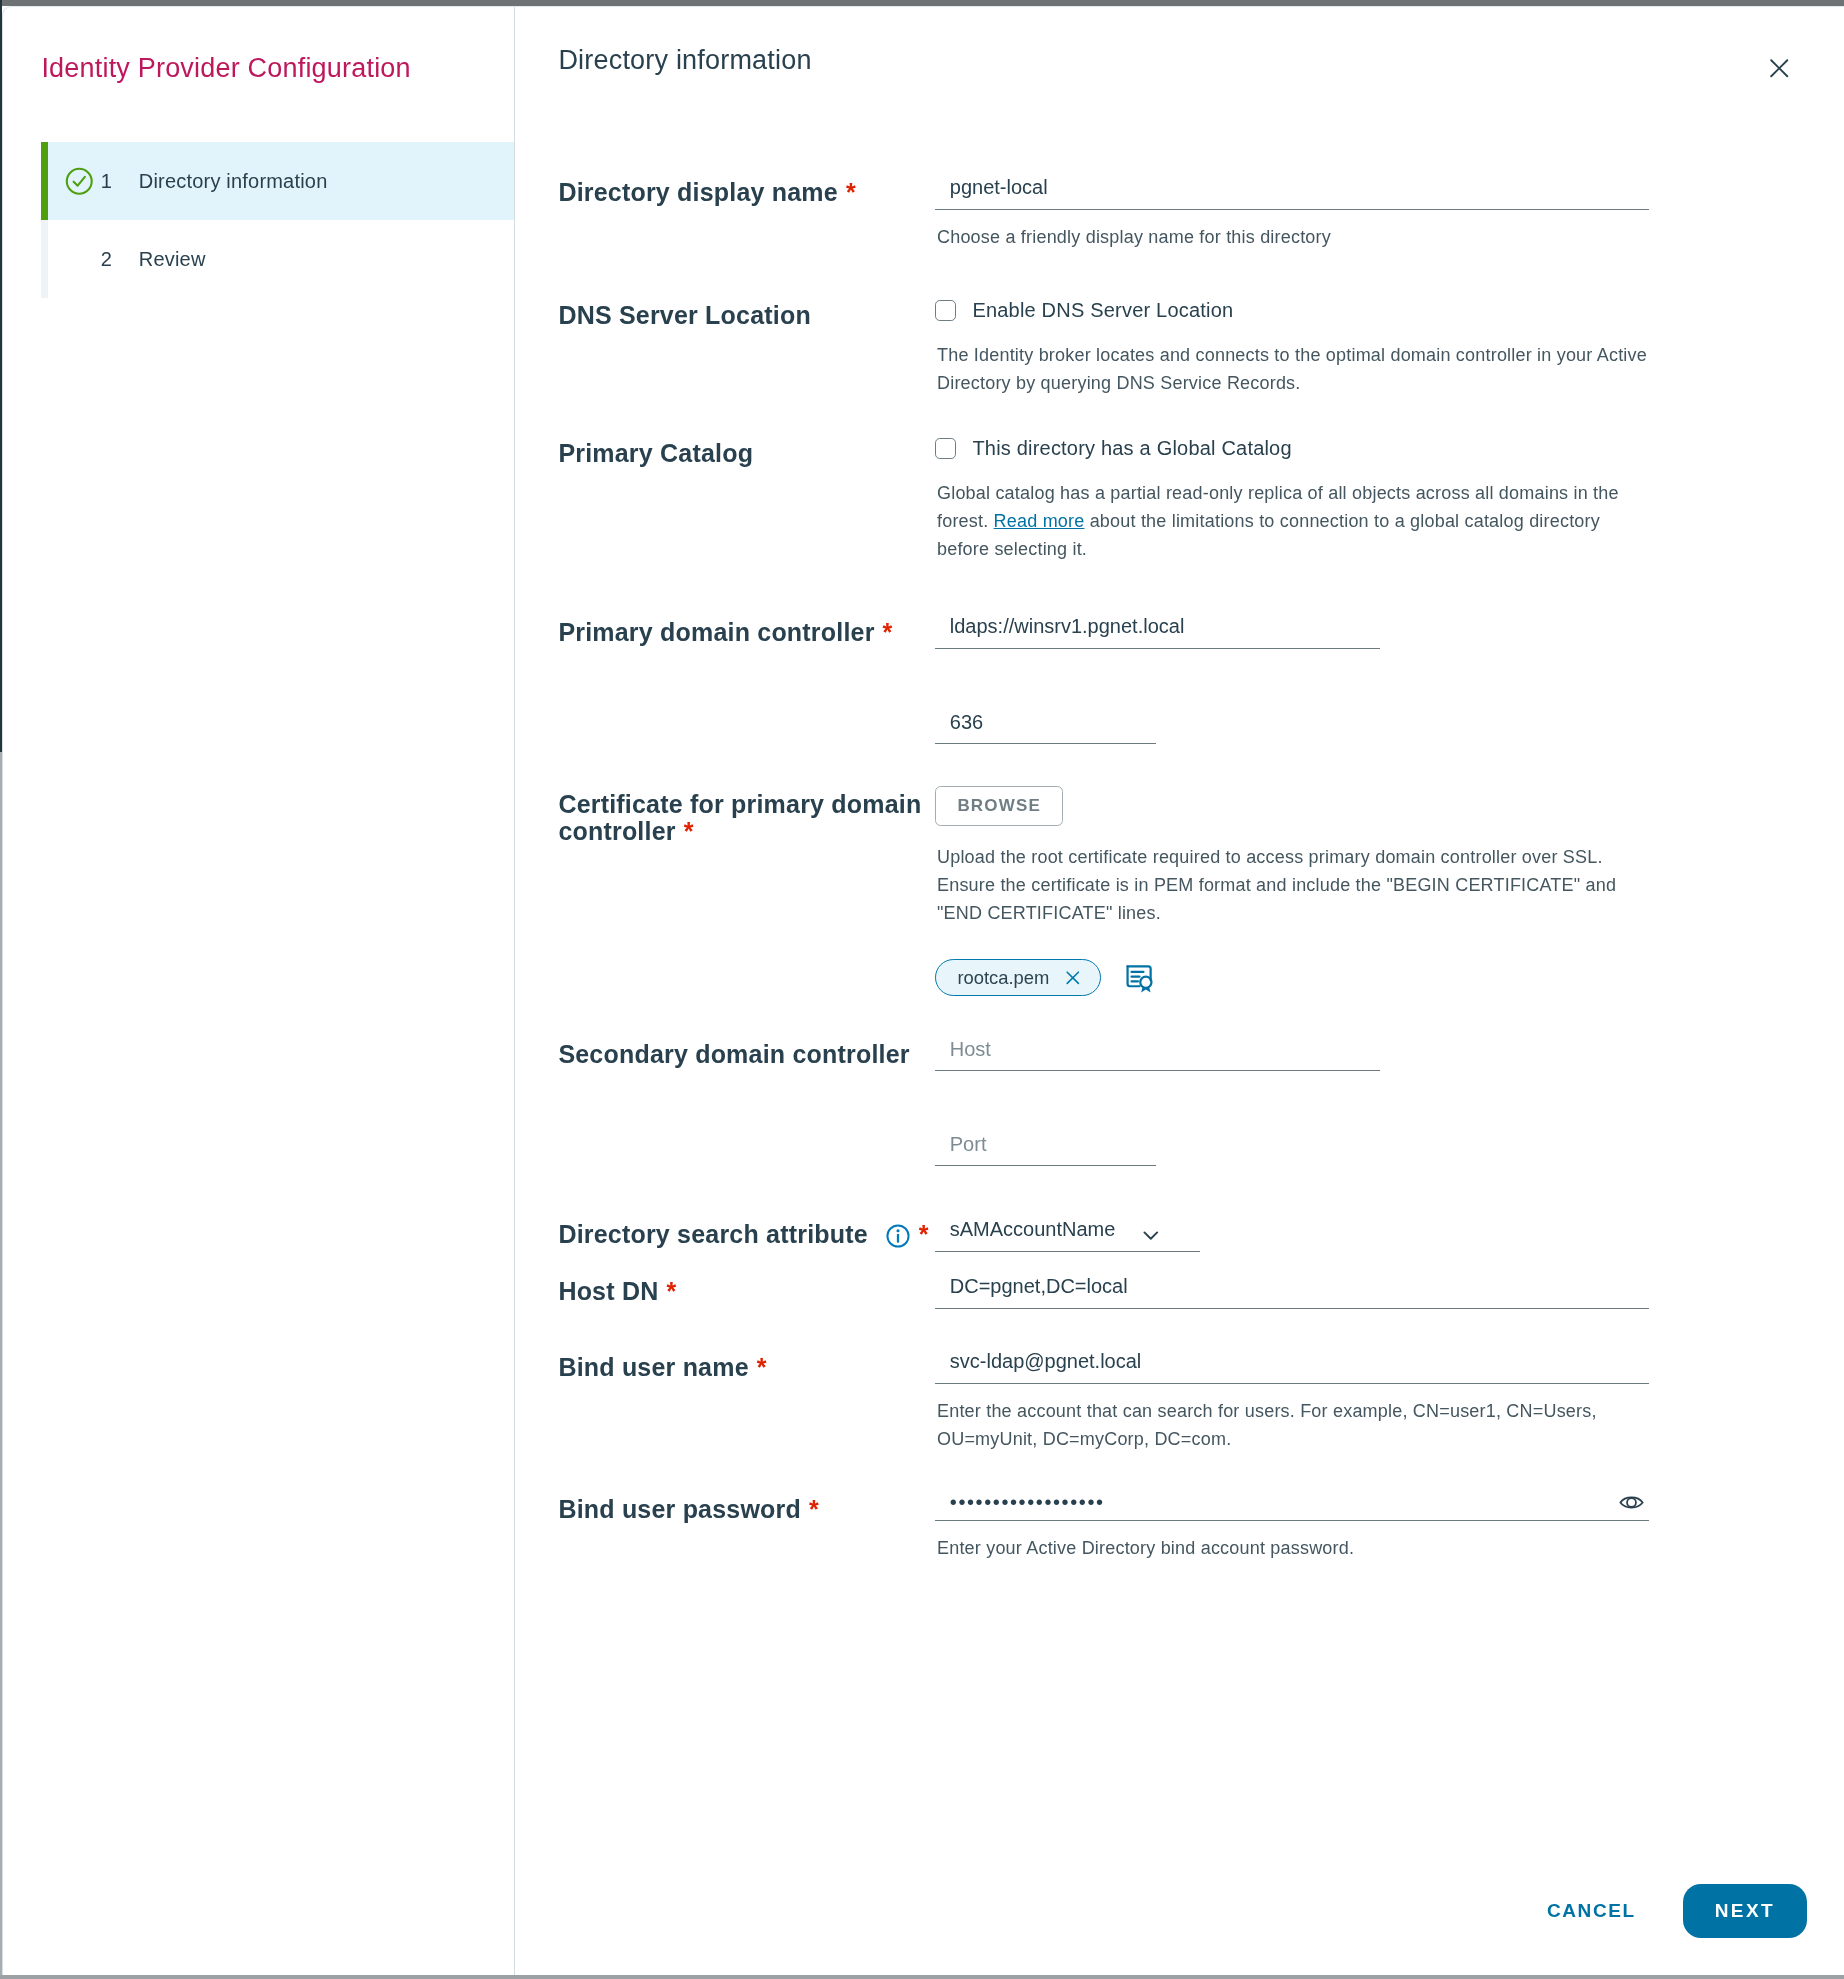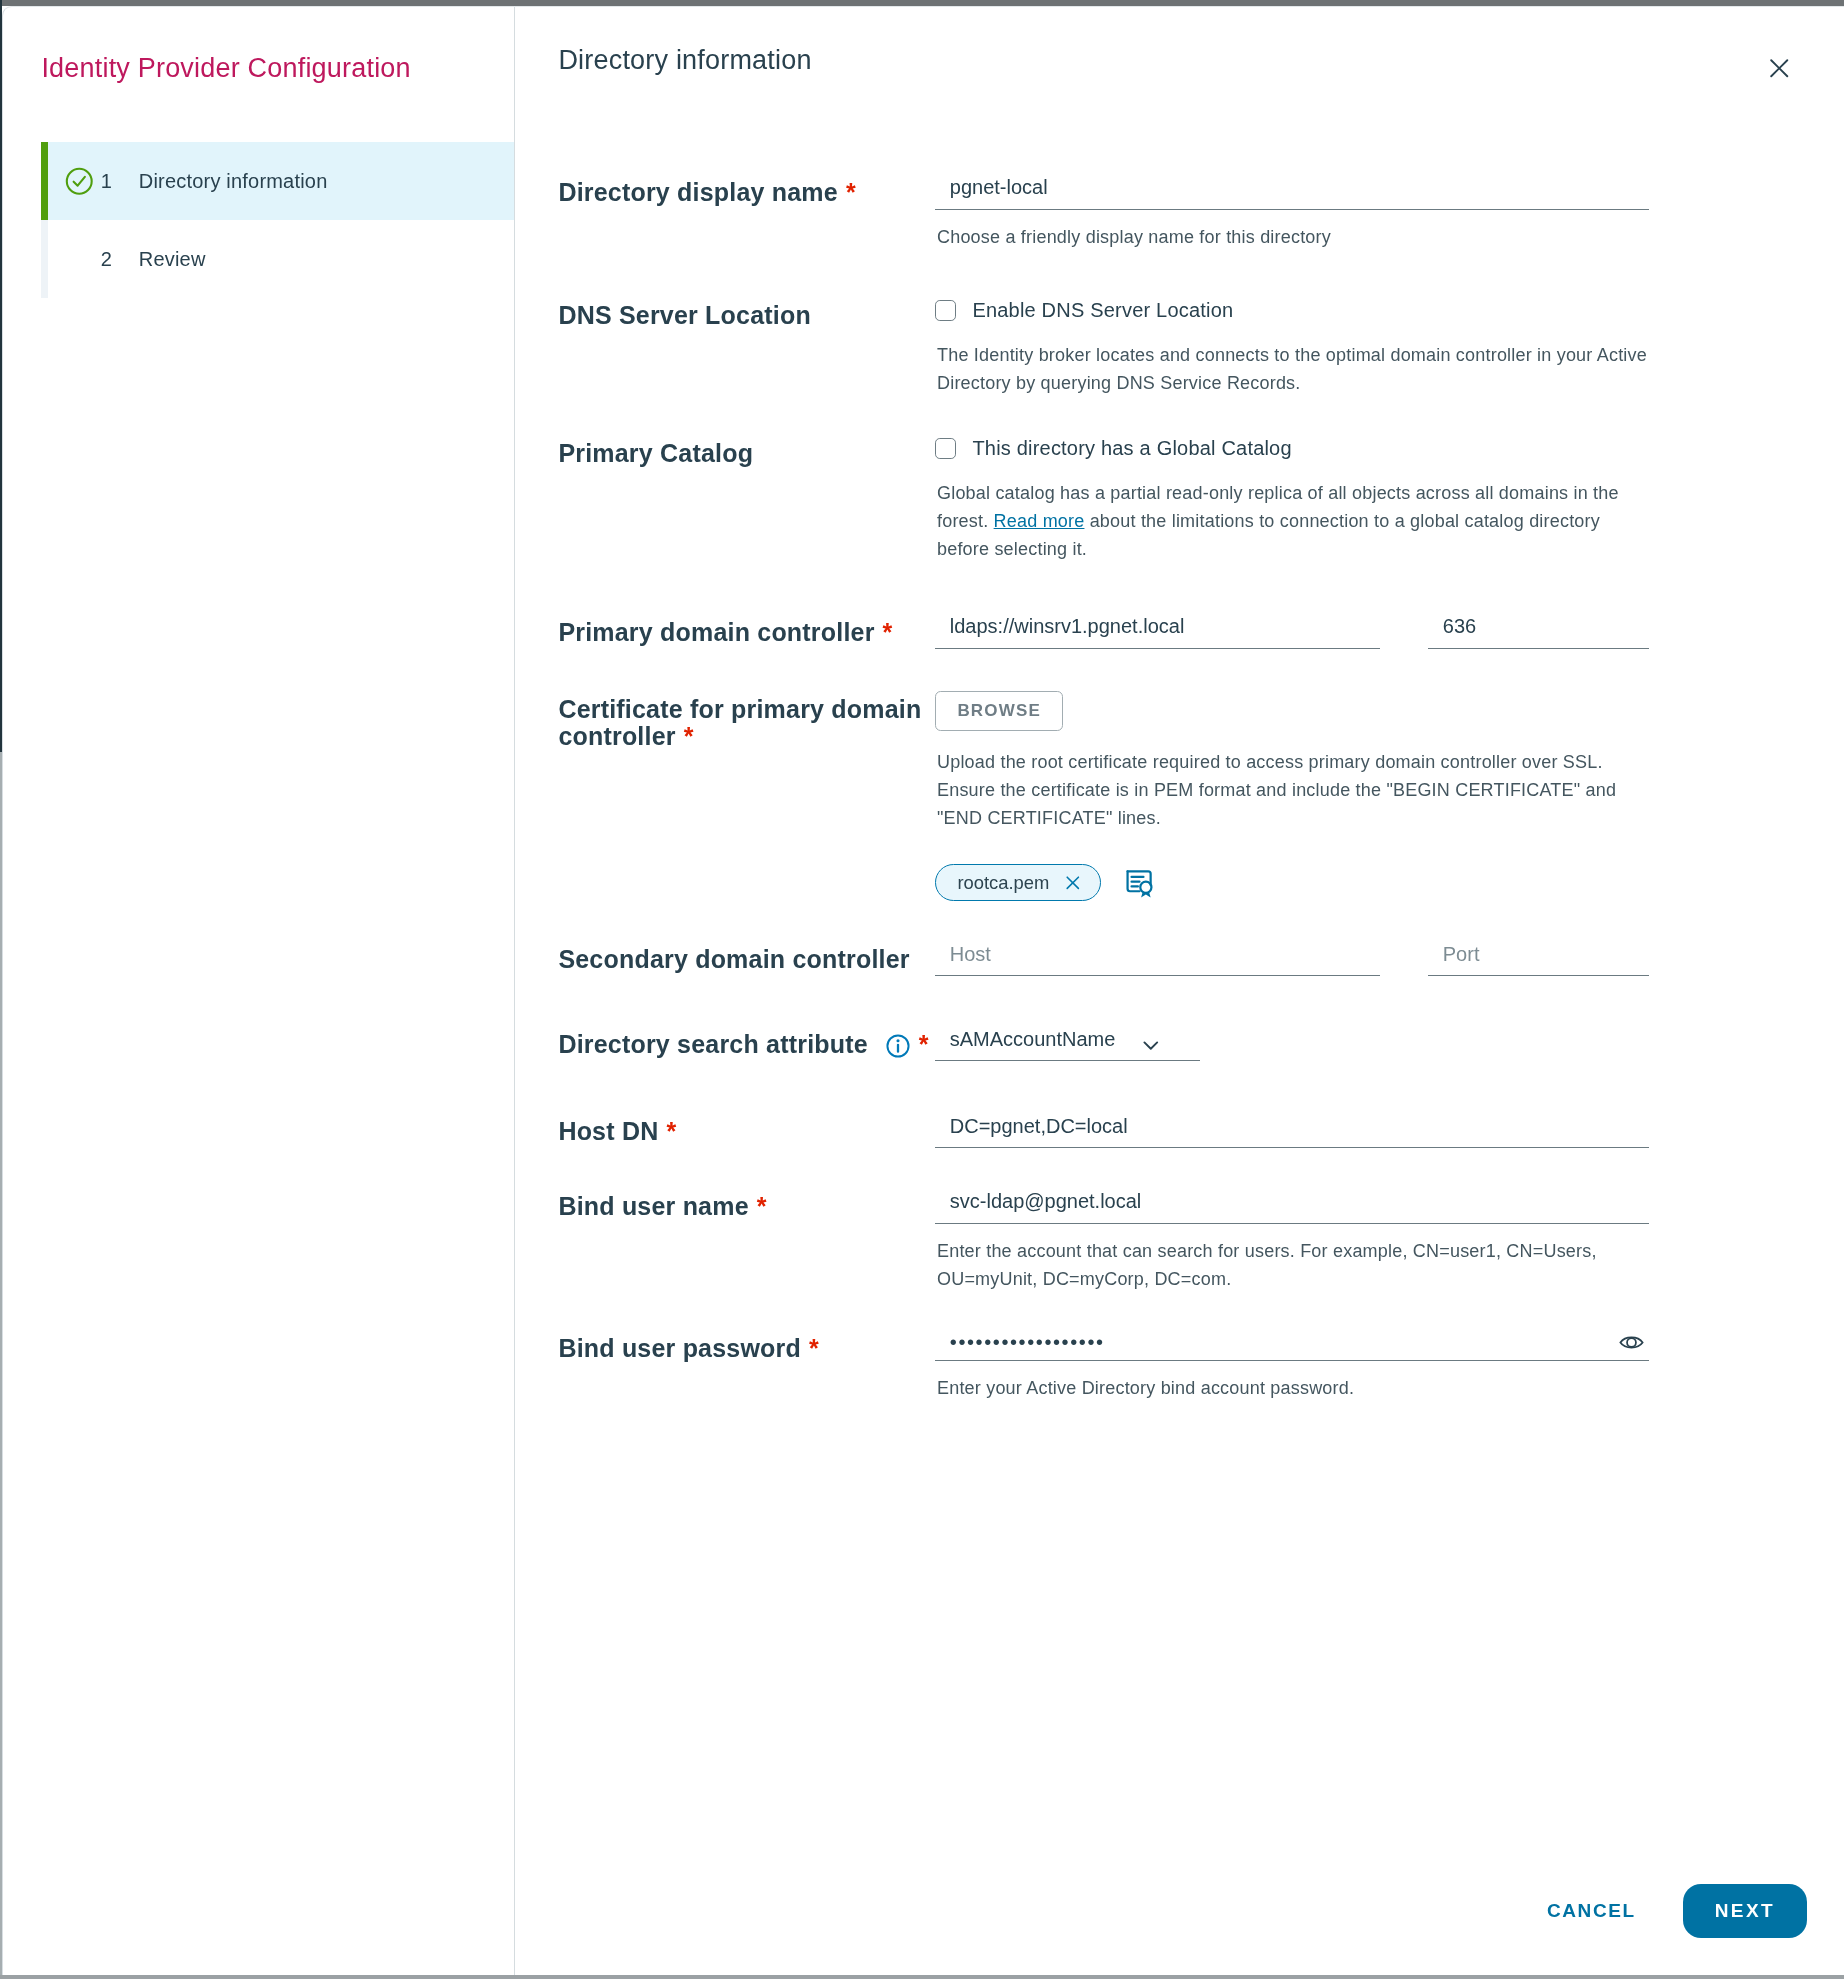--- a/index.html
+++ b/index.html
@@ -42,21 +42,21 @@
   .row { display:flex; margin-bottom:47px; }
   .row-label { width:377px; min-width:377px; padding-top:4.8px; font-size:25px; font-weight:600;
                color:#29414e; line-height:27px; letter-spacing:0.2px; }
   .req { color:#e12200; margin-left:8px; font-weight:600; }
   .row-ctl { width:714px; }
 
   .uline { display:block; width:100%; border:0; border-bottom:1.6px solid #6b7a81; background:transparent;
            font-family:"Liberation Sans", sans-serif; font-size:20px; color:#29414e;
            padding:1.6px 1.6px 9.6px 14.4px; outline:none; }
   .uline::placeholder { color:#7d8c93; opacity:1; }
-  .hostport { display:flex; gap:48px; }
+  .hostport { display:flex; gap:60px;flex-direction:column; }
   .host-input { width:445px; }
   .port-input { width:221px; }
 
   .helper { margin-top:13px; font-size:18px; line-height:28px; color:#44565f; letter-spacing:0.2px;
             padding-left:1.6px; }
   .helper a { color:#0072a3; text-decoration:underline; cursor:pointer; }
 
   .cb-row { display:flex; align-items:center; gap:16px; padding-top:1.6px; }
   .checkbox { width:21px; height:21px; border:1.6px solid #6e7d84; border-radius:4.8px; background:#fff;
               cursor:pointer; flex:none; }
@@ -224,21 +224,21 @@
             <span>Secondary domain controller</span>
           </div>
           <div class="row-ctl">
             <div class="hostport">
               <input class="uline host-input" type="text" placeholder="Host" style="">
               <input class="uline port-input" type="text" placeholder="Port" style="">
             </div>
           </div>
         </div>
 
-        <div class="row" style="margin-bottom:52px;">
+        <div class="row" style="margin-bottom:22px;">
           <div class="row-label">
             <span>Directory search attribute</span>
             <span style="display:inline-block; vertical-align:-5.6px; margin-left:9.6px;">
               <svg width="26" height="26" viewBox="0 0 32 32">
                 <circle cx="16" cy="16" r="13" fill="none" stroke="#0079b8" stroke-width="2.4"></circle>
                 <circle cx="16" cy="9.5" r="1.9" fill="#0079b8"></circle>
                 <line x1="16" y1="14.5" x2="16" y2="23" stroke="#0079b8" stroke-width="2.8" stroke-linecap="round"></line>
               </svg>
             </span><span class="req">*</span>
           </div>

